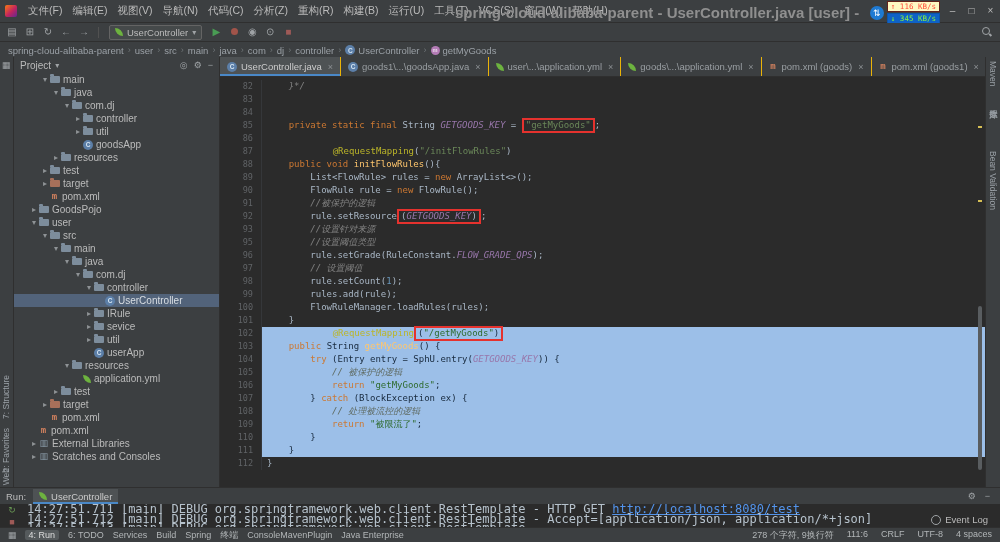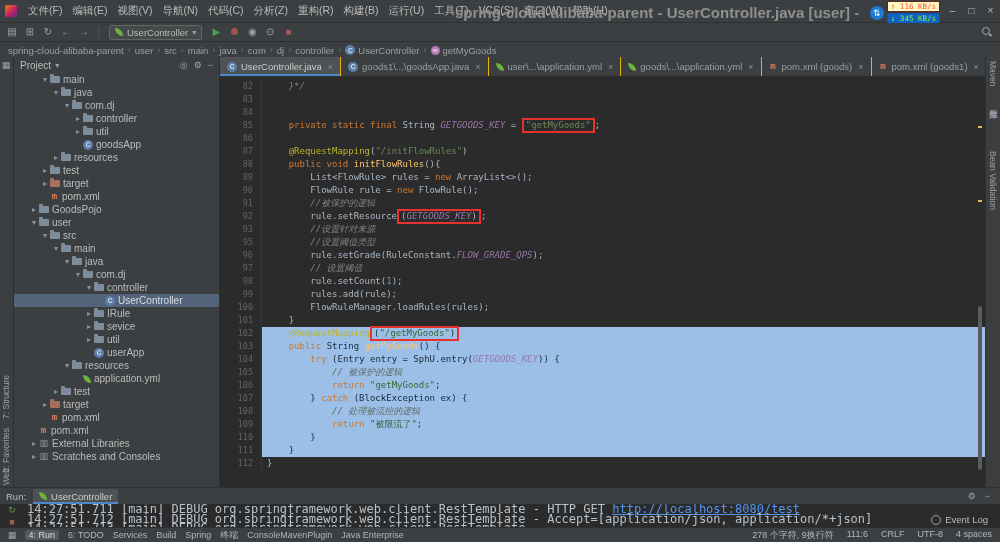--- a/index.html
+++ b/index.html
@@ -72,21 +72,21 @@
   .tabs{height:19px;flex:0 0 19px;background:#3c3f41;display:flex;overflow:hidden;border-bottom:1px solid #2f2f2f;}
   .tab{display:flex;align-items:center;gap:4px;padding:0 7px;font-size:9.5px;color:#9a9fa3;border-right:1px solid #eab308;white-space:nowrap;}
   .tab.active{background:#4e5254;color:#cccccc;box-shadow:inset 0 -2px 0 #4a88c7;}
   .tab-close{color:#8c9093;font-size:9px;margin-left:2px;}
   .code-wrap{flex:1;position:relative;overflow:hidden;font-family:"DejaVu Sans Mono",monospace;font-size:9px;padding-top:3px;}
   .code-line{height:13px;line-height:13px;display:flex;white-space:pre;overflow:visible;}
   .gutter{flex:0 0 33px;text-align:right;padding-right:8px;color:#606366;font-size:8.5px;border-right:1px solid #35373a;}
   .lcode{flex:1;padding-left:5px;}
   .sel .lcode{background:#9cbfe8;}
   .pl{color:#a9b7c6;} .kw{color:#cc7832;} .str{color:#6a8759;} .num{color:#6897bb;}
-  .fld{color:#9876aa;font-style:italic;} .ann{color:#bbb529;} .mth{color:#ffc66d;}
+  .fld{color:#9876aa;font-style:italic;} .ann{color:#bbb529;margin-left:44px;} .mth{color:#ffc66d;}
   .cmt{color:#808080;font-style:italic;}
   .sel .pl{color:#17293d;} .sel .str{color:#2f6b2f;} .sel .cmt{color:#5f6b63;}
   .red-box{display:inline-block;position:relative;z-index:2;border:2px solid #e5322e;padding:0 2px;margin:-2px 0;line-height:11px;}
   .ed-scroll{position:absolute;right:1px;top:20px;bottom:2px;width:7px;}
   .ed-thumb{position:absolute;top:56%;height:40%;left:1px;width:4px;background:#595d60;border-radius:2px;}
   .ed-mark{position:absolute;left:1px;width:4px;height:2px;background:#d6bf55;}
 
   
   .runpanel{position:absolute;left:0;right:0;bottom:14px;height:40px;background:#3c3f41;border-top:1px solid #2f2f2f;}
   .run-header{height:16px;display:flex;align-items:center;gap:7px;padding:0 6px;font-size:9.5px;color:#bbb;}

